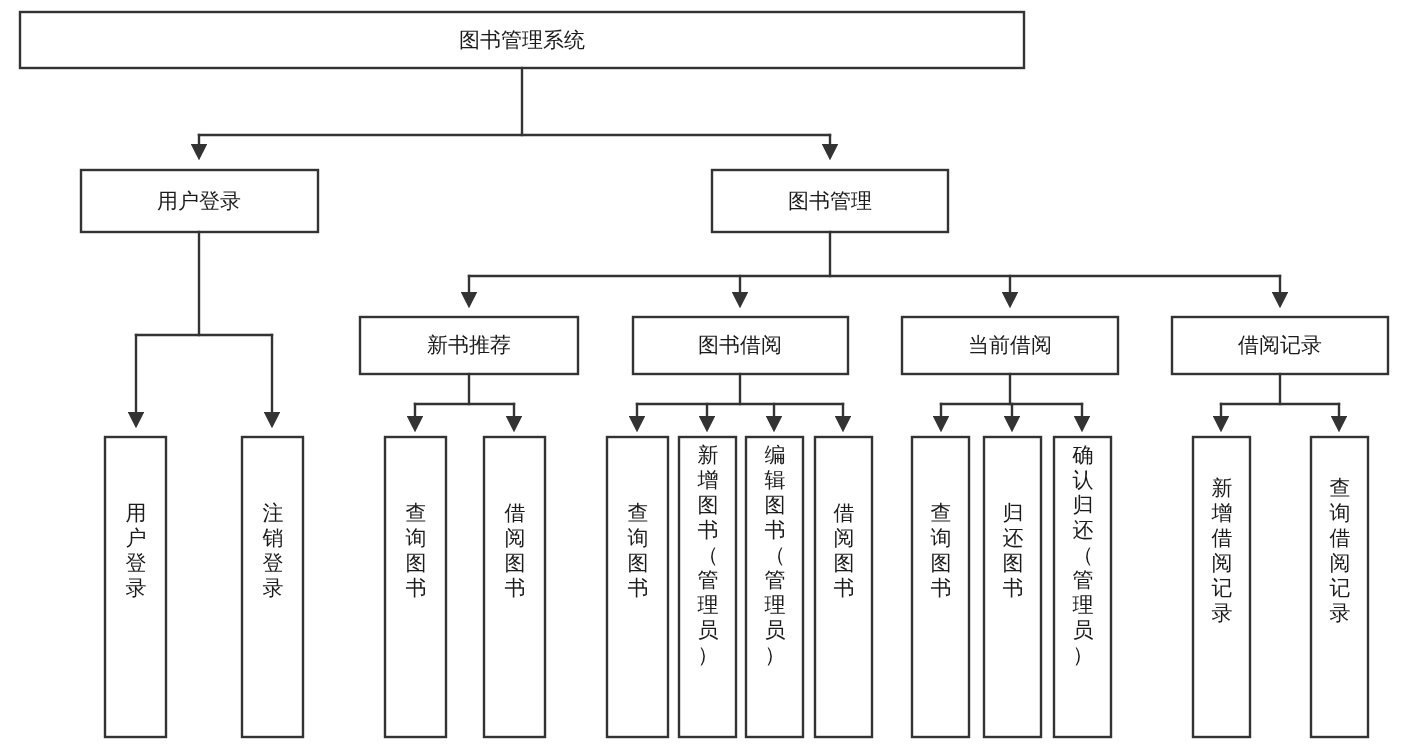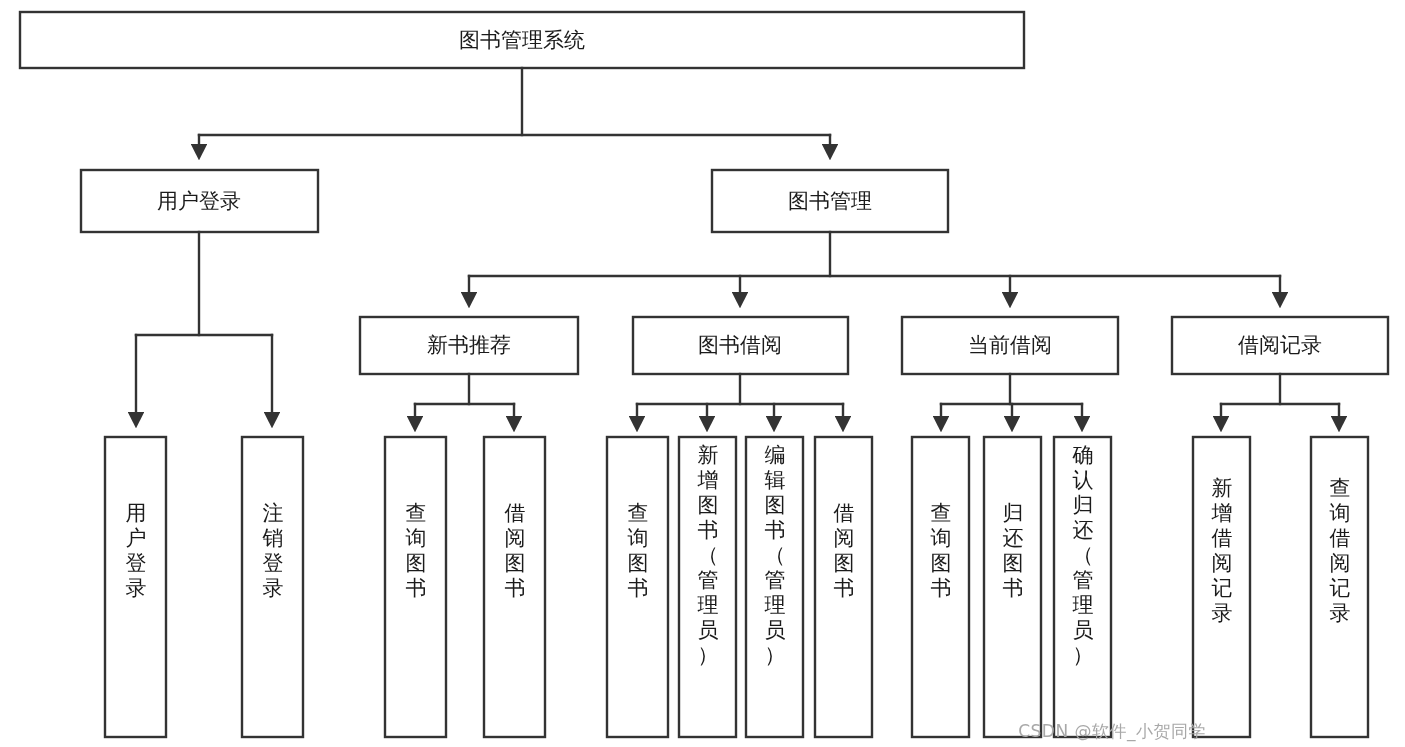--- a/index.html
+++ b/index.html
@@ -229,15 +229,14 @@
       <text class="leaf-label" x="1222" y="495"><tspan x="1222" y="495">新</tspan><tspan x="1222" y="520">增</tspan><tspan x="1222" y="545">借</tspan><tspan x="1222" y="570">阅</tspan><tspan x="1222" y="595">记</tspan><tspan x="1222" y="620">录</tspan></text>
     </g>
 
     <g>
       <rect class="node-box" x="1311" y="437" width="57" height="300"></rect>
       <text class="leaf-label" x="1340" y="495"><tspan x="1340" y="495">查</tspan><tspan x="1340" y="520">询</tspan><tspan x="1340" y="545">借</tspan><tspan x="1340" y="570">阅</tspan><tspan x="1340" y="595">记</tspan><tspan x="1340" y="620">录</tspan></text>
     </g>
 
   </svg>
 
-  <div class="watermark">CSDN @软件_小贺同学</div>
 
 </div>
 
 </body></html>

